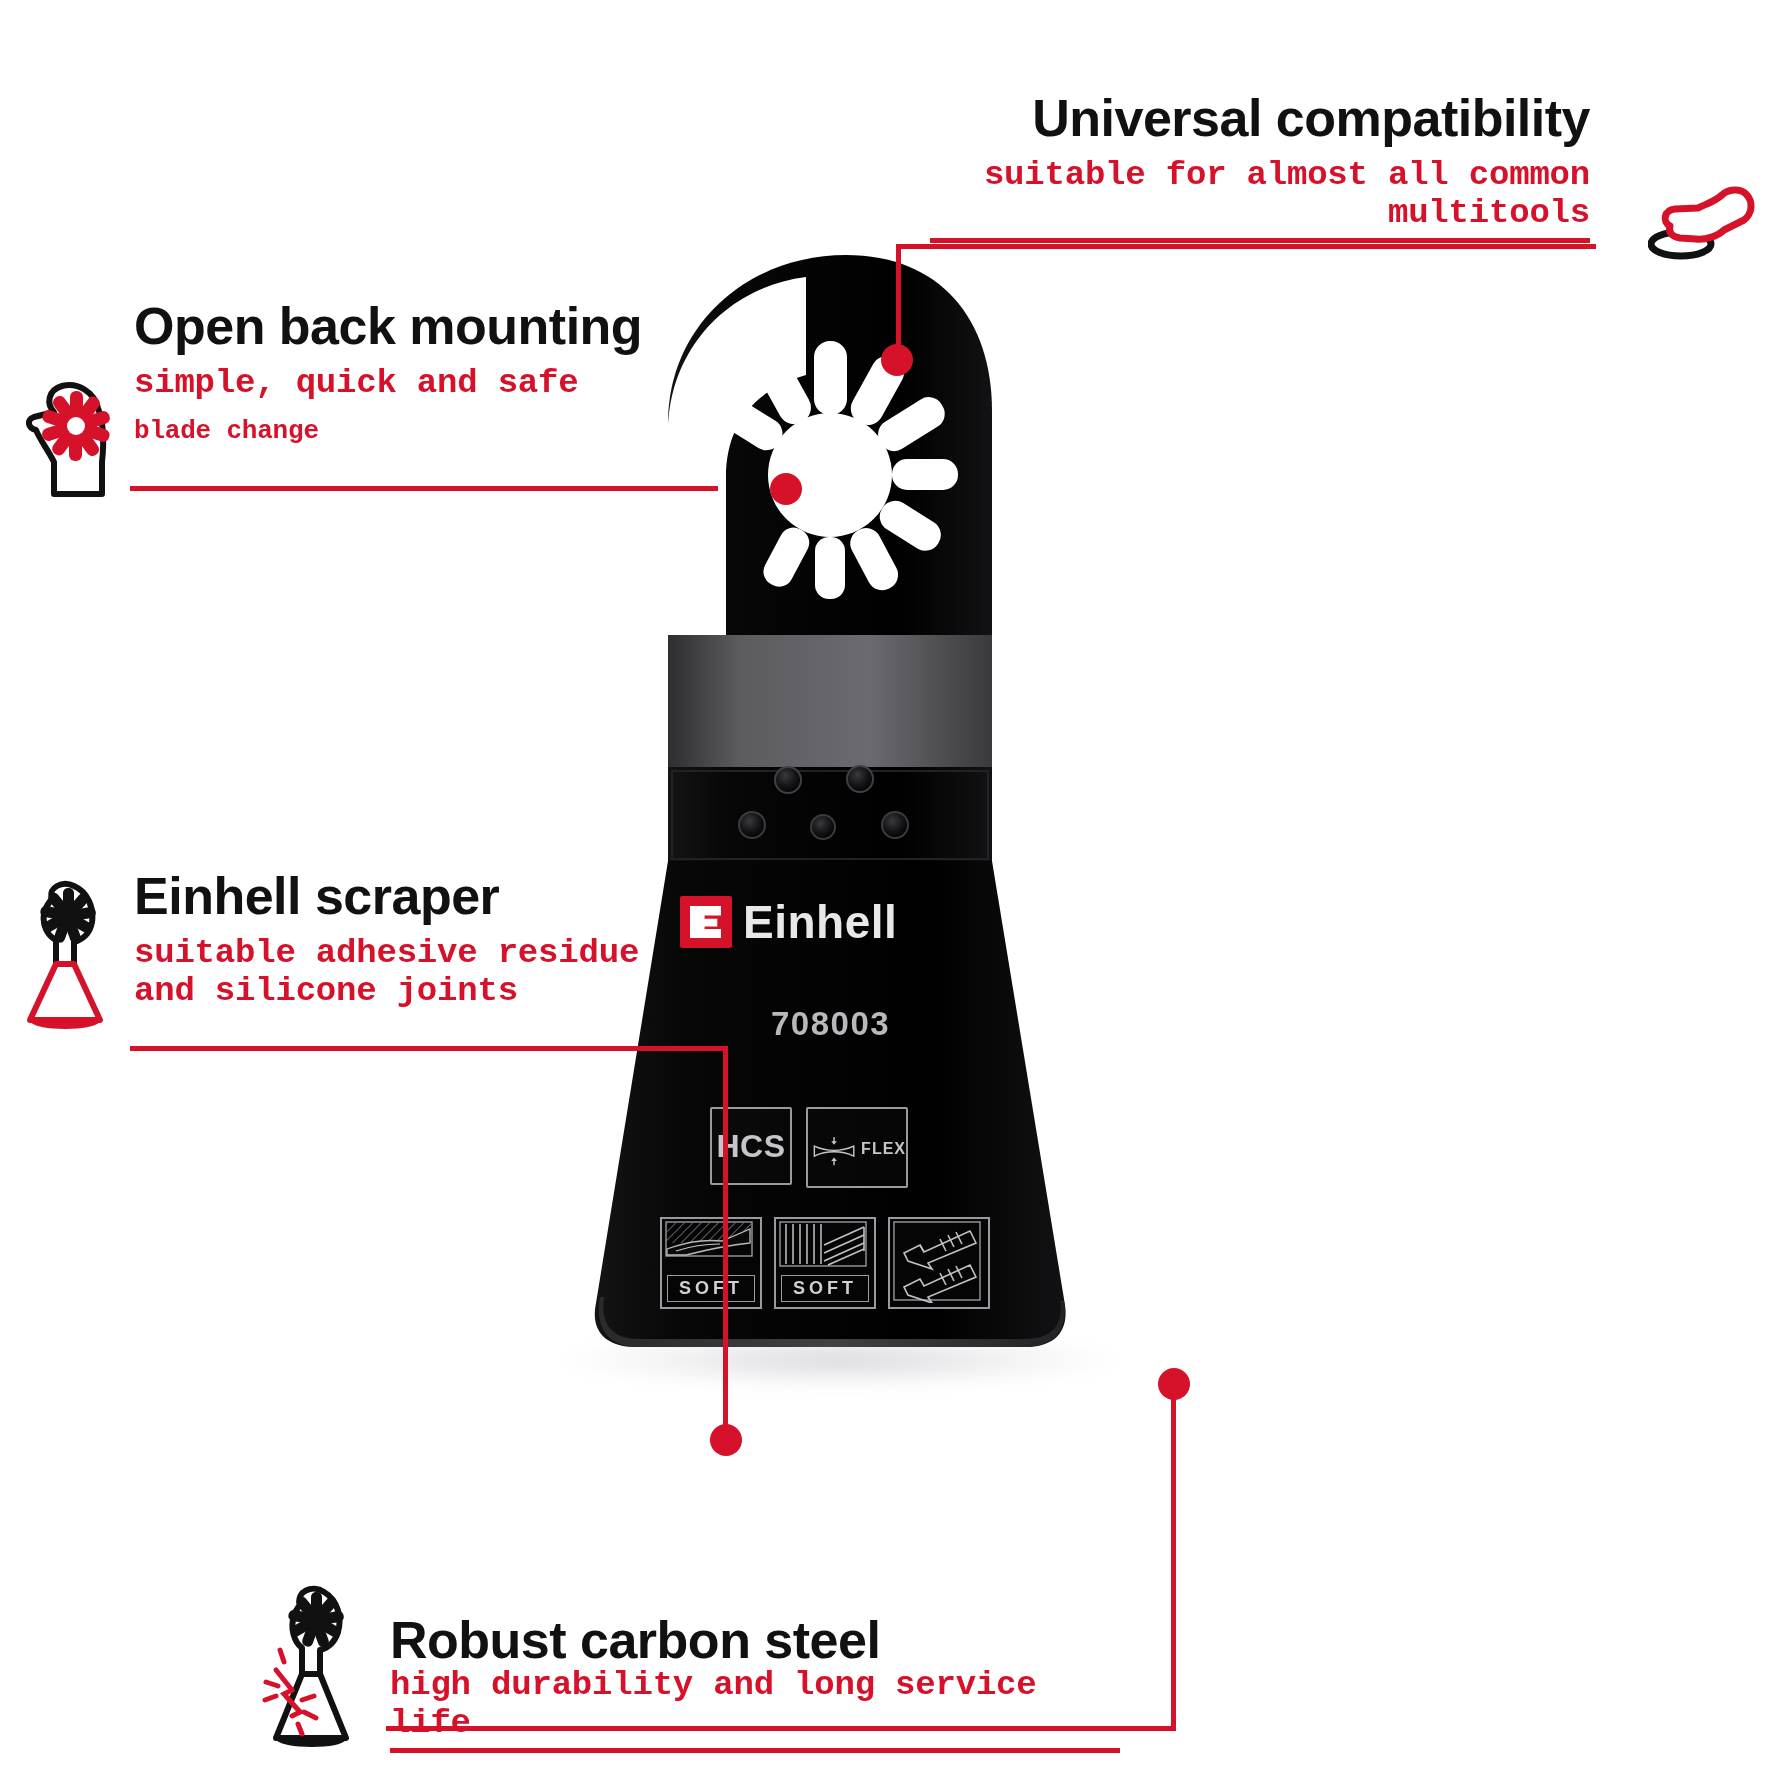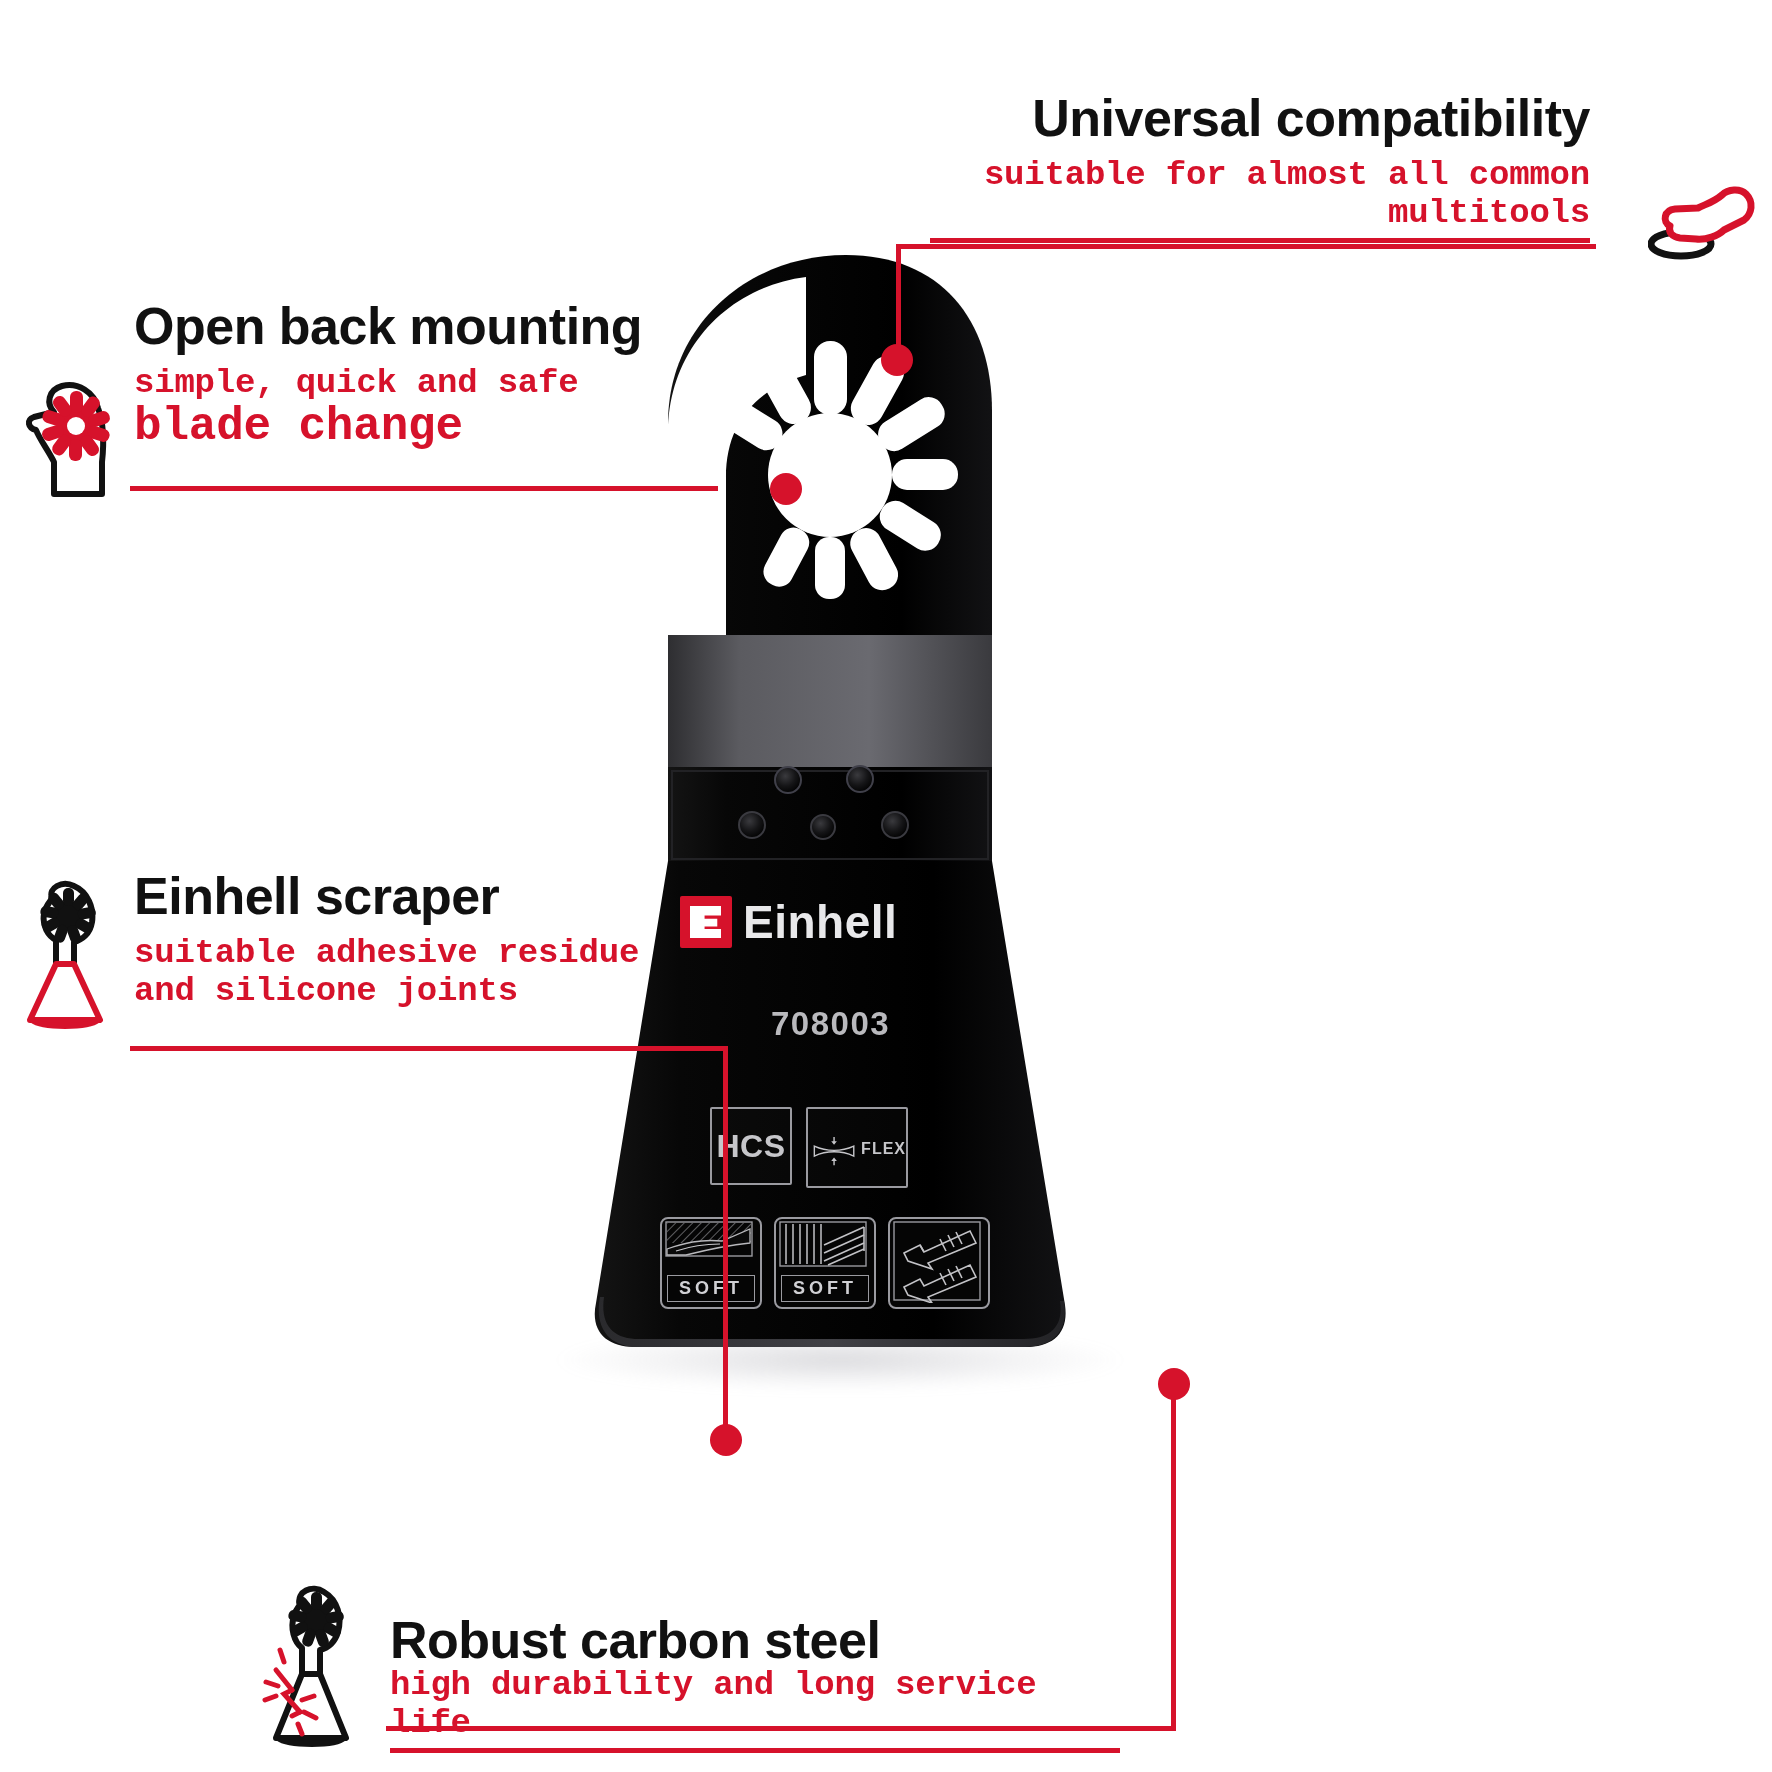--- a/index.html
+++ b/index.html
@@ -75,21 +75,21 @@
     display:flex;align-items:center;justify-content:center;
     color:#c6c6ca;font-weight:bold;
     background:rgba(255,255,255,0.02);
   }
   .badge.hcs{width:78px;height:74px;font-size:32px;letter-spacing:0.5px;}
   .badge.flex{width:98px;height:74px;flex-direction:row;gap:1px;padding-top:3px;}
   .badge.flex .flexlbl{font-size:16px;letter-spacing:1px;color:#c6c6ca;}
 
   .mat-row{position:absolute;display:flex;gap:12px;}
   .mat{
-    width:98px;height:88px;border:2px solid #9a9aa0;border-radius:8px;
+    width:98px;height:88px;border:2px solid #9a9aa0;border-radius:0;
     position:relative;overflow:hidden;background:#050505;
   }
   .mat .soft{
     position:absolute;left:5px;right:5px;bottom:5px;height:25px;
     border:1px solid #9a9aa0;
     color:#d0d0d4;font-weight:bold;font-size:18px;letter-spacing:4px;
     display:flex;align-items:center;justify-content:center;
   }
 </style>
 </head>
@@ -297,21 +297,21 @@
     </svg>
   </div>
 
   <div class="lead h" style="left:896px;top:244px;width:700px;"></div>
   <div class="lead v" style="left:896px;top:244px;height:115px;"></div>
   <div class="dot" style="left:881px;top:344px;width:32px;height:32px;"></div>
 
   <div class="callout" style="left:134px;top:300px;width:660px;">
     <div class="title" style="font-size:52px;">Open back mounting</div>
     <div class="sub" style="font-size:34px;margin-top:12px;">simple, quick and safe</div>
-    <div class="sub" style="font-size:46px;">blade change</div>
+    <div class="sub" style="font-size:26px;margin-top:15px;">blade change</div>
   </div>
   <div class="ico" style="left:22px;top:378px;">
     <svg width="106" height="122" viewBox="0 0 106 122">
       <path d="M14,52 C6,50 4,42 12,39 L32,34
                C24,26 26,12 40,8 C56,4 72,14 76,30
                C82,46 82,66 80,84 L80,116 L32,116
                L32,84 C26,72 18,62 14,52 Z" fill="#ffffff" stroke="#111" stroke-width="6" stroke-linejoin="round"></path>
       <g fill="#d6122b">
         <circle cx="54" cy="48" r="19"></circle>
         <g>

